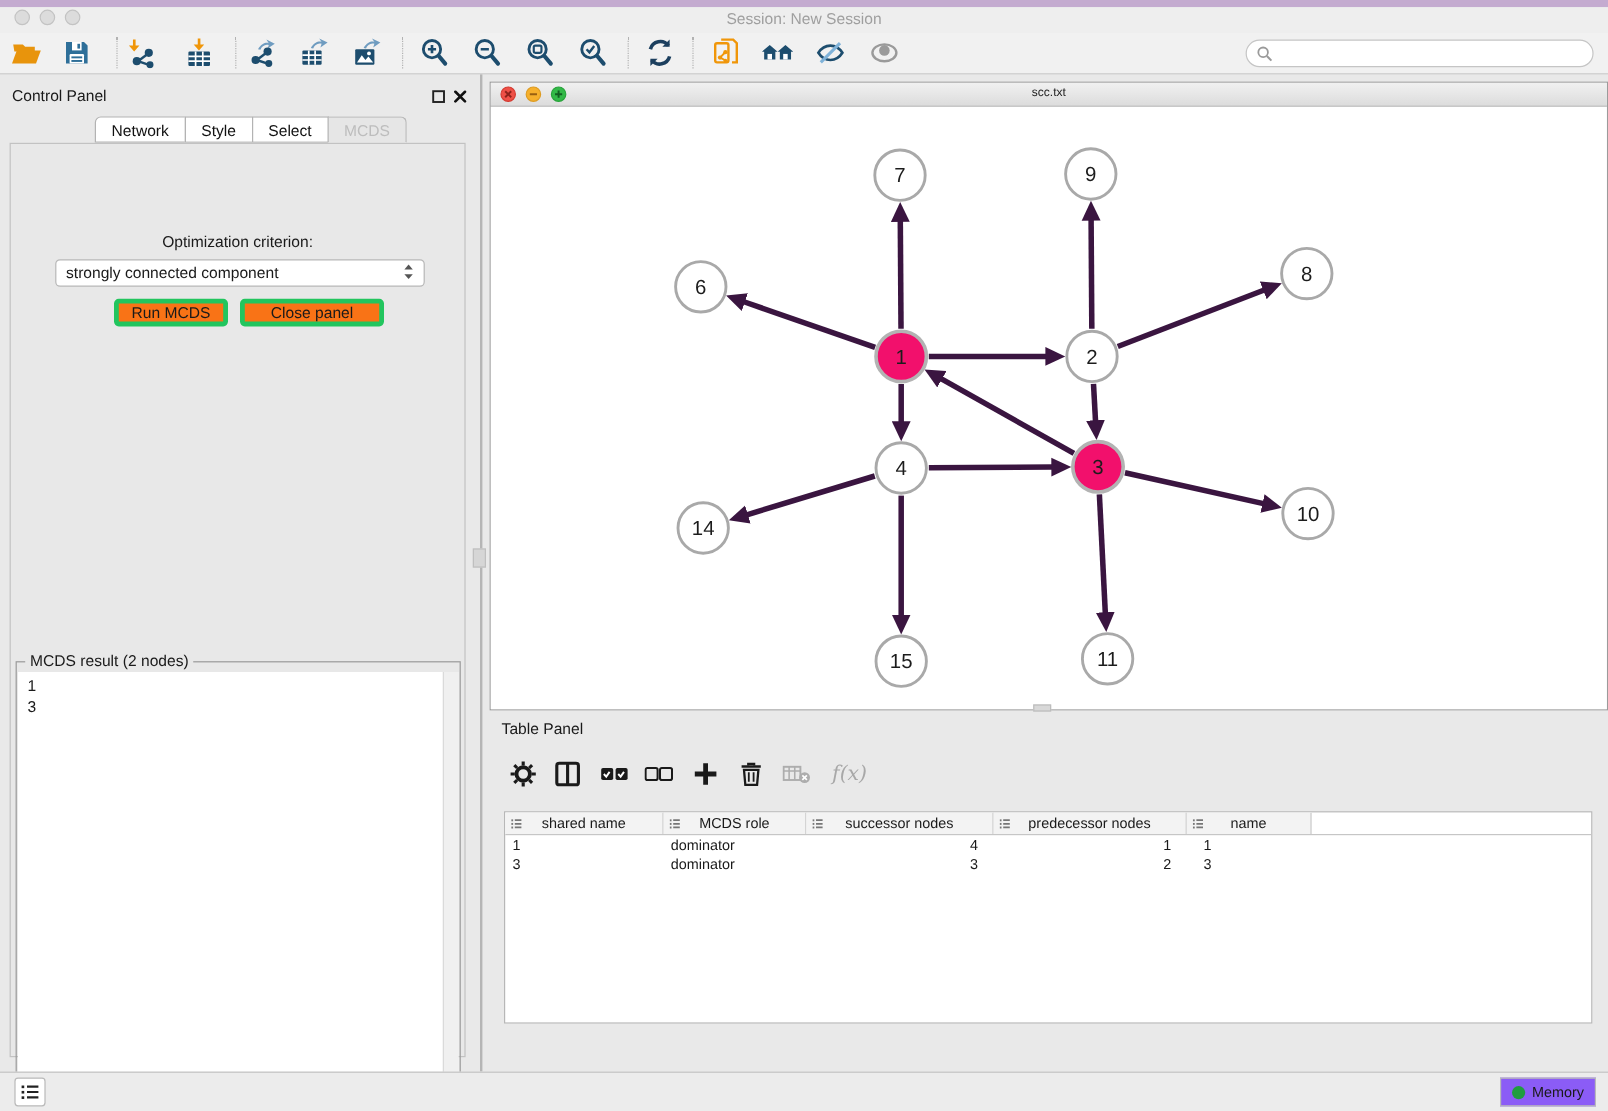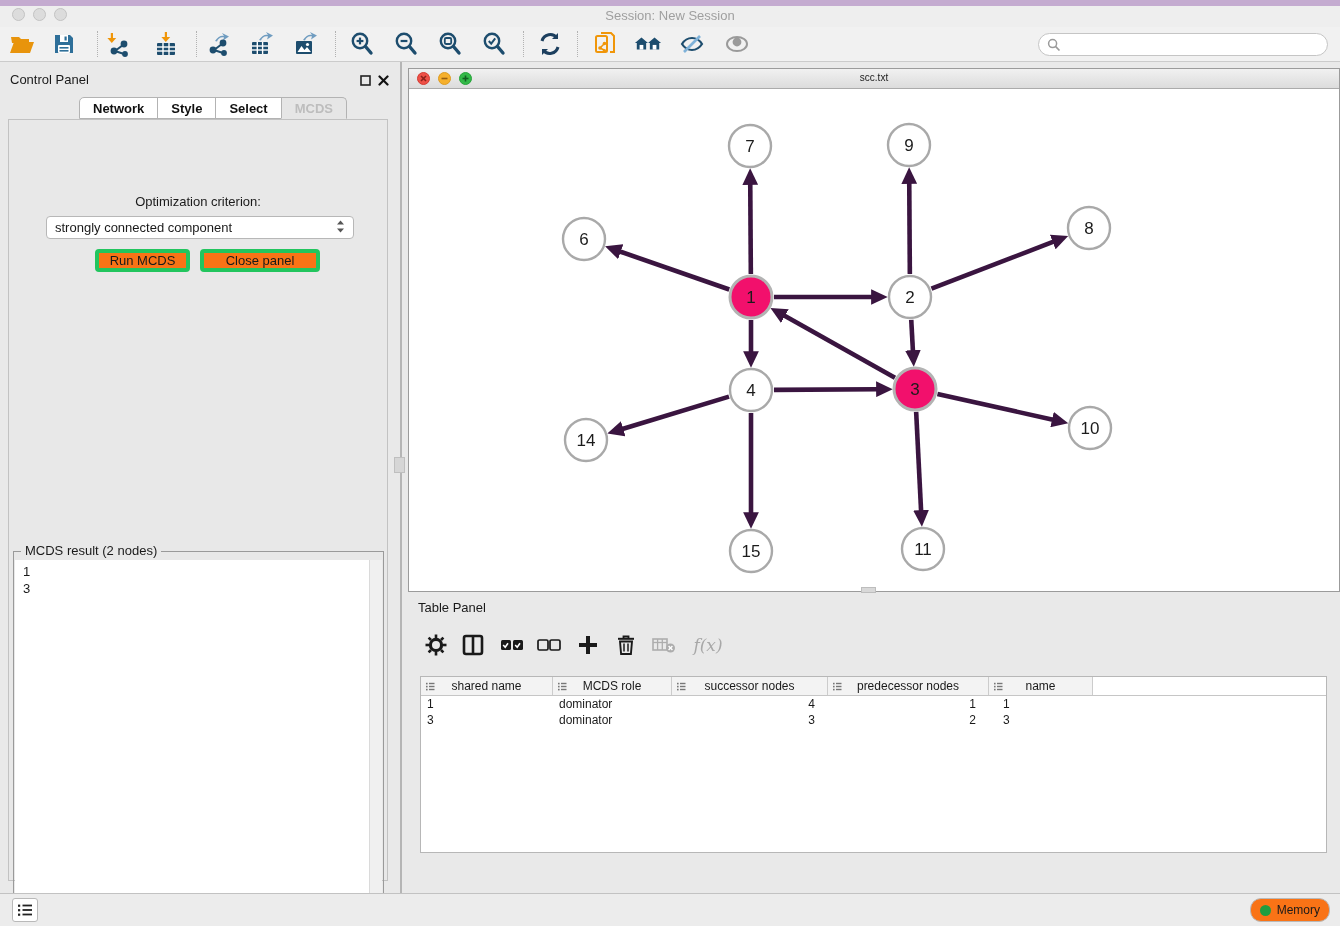--- a/index.html
+++ b/index.html
@@ -25,21 +25,21 @@
   .tb-sep{position:absolute;top:4px;height:26px;border-left:1px dotted #b2b2b2;}
   #search-box{position:absolute;right:12px;top:6px;width:290px;height:23px;
        background:#fff;border:1px solid #c5c5c5;border-radius:12px;
        display:flex;align-items:center;padding-left:8px;}
   
   #control-panel{left:0;top:62px;width:400px;height:831px;}
   .panel-title{position:absolute;left:10px;top:10px;font-size:13px;color:#1a1a1a;}
   .win-btn{position:absolute;width:13px;height:13px;display:flex;align-items:center;justify-content:center;}
   .tabs-row{position:absolute;display:flex;}
   .tab{height:22px;border:1px solid #b3b3b3;background:#fff;color:#111;
-       font-size:13px;font-weight:700;display:flex;align-items:center;justify-content:center;
+       font-size:13px;font-weight:400;display:flex;align-items:center;justify-content:center;
        padding:0 13px;margin-left:-1px;}
   .tab.first{border-radius:5px 0 0 0;margin-left:0;}
   .tab.last{border-radius:0 5px 0 0;}
   .tab.selected{background:#e6e6e6;color:#bdbdbd;border-bottom-color:#e6e6e6;}
   #cp-body{position:absolute;left:8px;top:57px;width:380px;height:762px;
        border:1px solid #c2c2c2;background:#e8e8e8;}
   #opt-label{position:absolute;left:0;right:0;top:74px;text-align:center;font-size:13px;}
   #criterion-select{position:absolute;left:37px;top:96px;width:308px;height:23px;
        background:#fff;border:1px solid #b7b7b7;border-radius:4px;
        display:flex;align-items:center;font-size:13px;padding:0 8px;}
@@ -92,21 +92,21 @@
   .td.r{padding-right:13px;text-align:right;}
   .td.name{padding-left:14px;}
   #bottom-tabs{position:absolute;left:0;right:0;top:270px;display:flex;justify-content:center;}
   
   #status-bar{left:0;top:893px;width:1340px;height:33px;background:#ececec;
       border-top:1px solid #c2c2c2;}
   #status-left-btn{position:absolute;left:12px;top:4px;width:26px;height:24px;
       background:#fff;border:1px solid #b9b9b9;border-radius:3px;
       display:flex;align-items:center;justify-content:center;}
   #memory-btn{position:absolute;right:10px;top:4px;height:24px;
-      background:#f97316;border:1px solid #b9b9b9;border-radius:11px;
+      background:#8b5cf6;border:1px solid #b9b9b9;border-radius:0;
       display:flex;align-items:center;padding:0 9px;font-size:12px;gap:6px;}
   #memory-dot{width:11px;height:11px;border-radius:50%;background:#1f9d40;}
 </style>
 </head>
 <body>
 
 <div id="root">
 
   <div class="abs" id="top-strip"></div>
 

